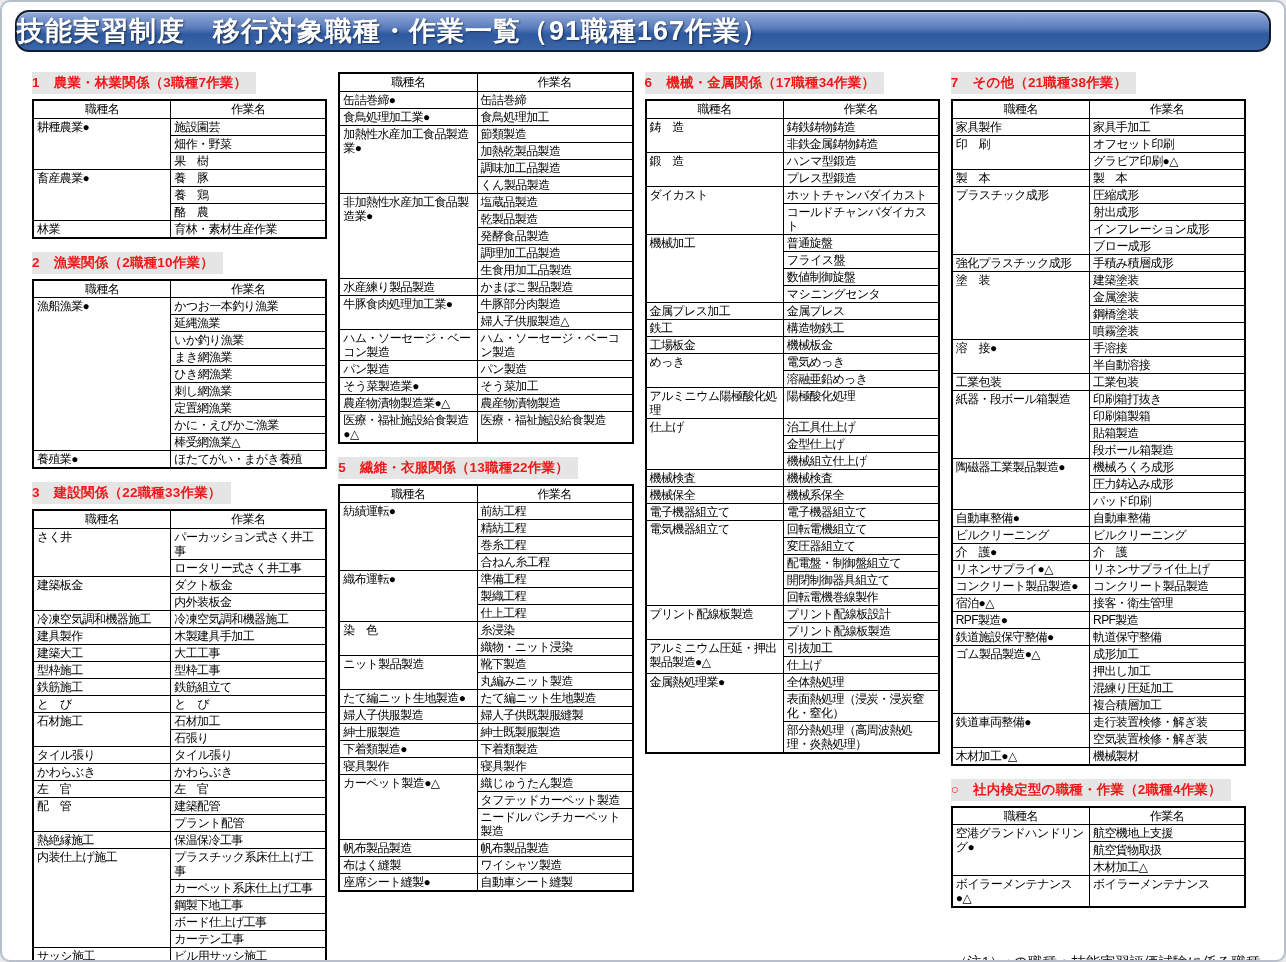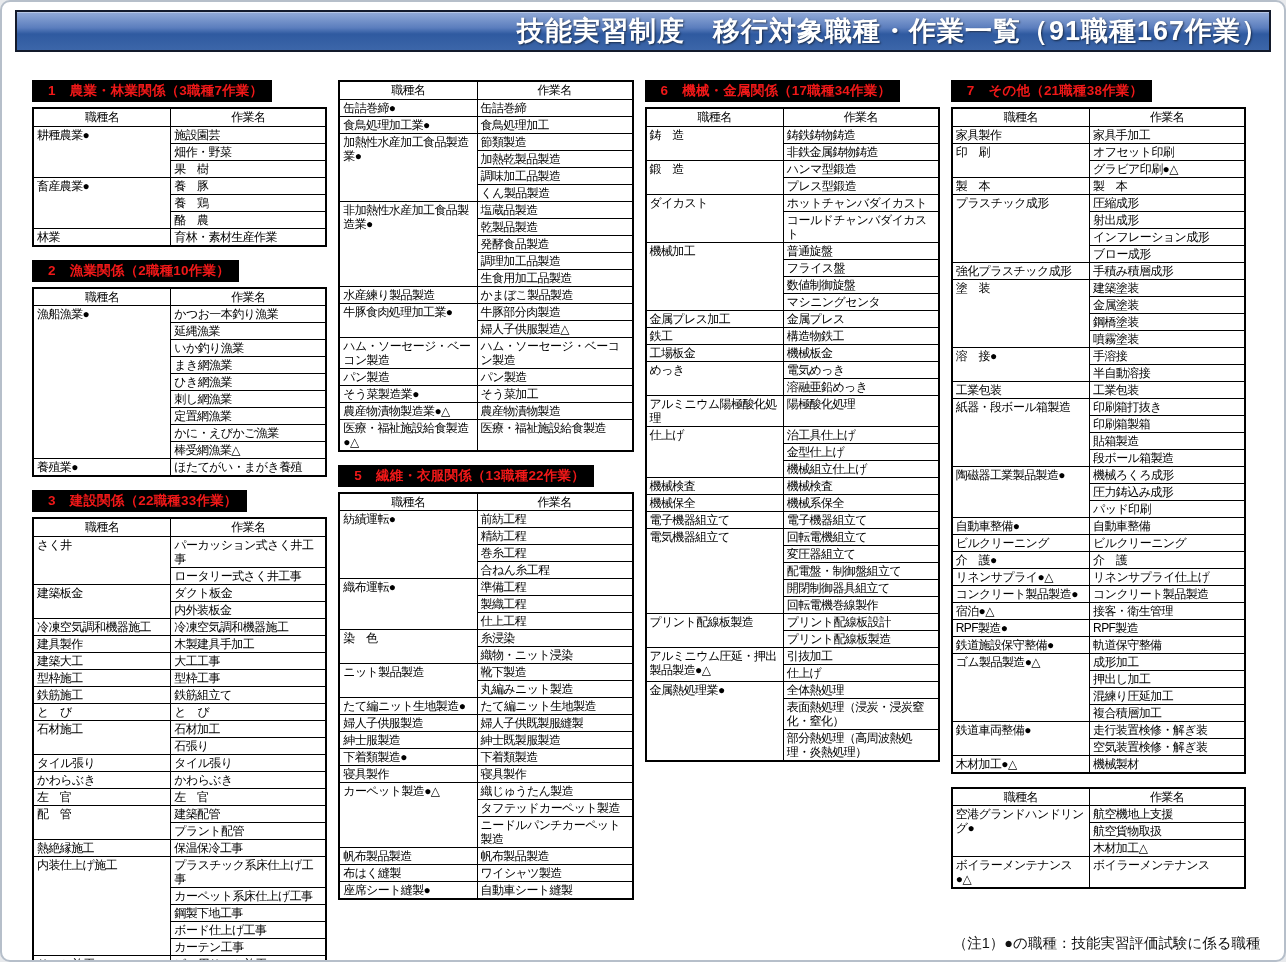--- a/index.html
+++ b/index.html
@@ -4,38 +4,38 @@
 <style>
   * { margin:0; padding:0; box-sizing:border-box; }
   html,body { width:1286px; height:962px; background:#e8eaed; }
   body { font-family:"Liberation Sans","DejaVu Sans",sans-serif; }
   .page {
     width:1286px; height:962px; background:#ffffff;
     border:2px solid #b6bfca; border-radius:10px;
     display:flex; flex-direction:column; overflow:hidden;
   }
   .banner {
-    margin:8px 13px 20px 13px; height:42px; flex:none;
-    border:2px solid #131a2b; border-radius:0;
+    margin:8px 13px 12px 13px; height:42px; flex:none;
+    border:2px solid #131a2b; border-radius:14px;
     background:linear-gradient(180deg,#93abd8 0%,#5a7dbd 42%,#2f5aa0 58%,#3c66a9 100%);
-    display:flex; align-items:center; justify-content:flex-end;
+    display:flex; align-items:center; justify-content:flex-start;
     box-shadow:inset 0 1px 0 rgba(255,255,255,.35);
   }
   .banner h1 {
     color:#fff; font-size:27px; font-weight:bold; letter-spacing:1px;
     text-shadow:1px 1px 2px rgba(0,0,0,.55);
   }
   .main {
     flex:1; display:flex; gap:11px; padding:8px 38px 0 30px; align-items:flex-start;
   }
   .col { flex:1; min-width:0; }
   .section { margin-bottom:13px; }
   .section-title {
-    display:inline-block; background:#000000; color:#f01818;
-    font-weight:bold; font-size:13.5px; padding:2px 9px 2px 16px; margin-bottom:5px;
+    display:inline-block; background:#e5e5e5; color:#f01818;
+    font-weight:bold; font-size:13.5px; padding:2px 9px 2px 0; margin-bottom:5px;
     letter-spacing:0.2px; white-space:nowrap;
   }
   .section-title .num { margin-right:14px; }
   table.jobs {
     width:100%; border-collapse:collapse; table-layout:fixed;
     border:2px solid #000;
   }
   table.jobs th, table.jobs td {
     border:1px solid #000; font-size:12px; line-height:14px;
     padding:1px 3px; letter-spacing:-0.6px; overflow:hidden;
@@ -711,21 +711,21 @@
                 </tr>
                 <tr>
                   <td class="work">空気装置検修・解ぎ装</td>
                 </tr>
                 <tr>
                   <td class="job" rowspan="1">木材加工●△</td>
                   <td class="work">機械製材</td>
                 </tr>
               </tbody>
             </table></div>
-          <div class="section"><table class="jobs">
+          <div class="section"><div class="section-title"><span class="num">○</span><span>社内検定型の職種・作業（2職種4作業）</span></div><table class="jobs">
               <colgroup>
                 <col class="c-job">
                 <col class="c-work">
               </colgroup>
               <thead>
                 <tr>
                   <th>職種名</th>
                   <th>作業名</th>
                 </tr>
               </thead>

